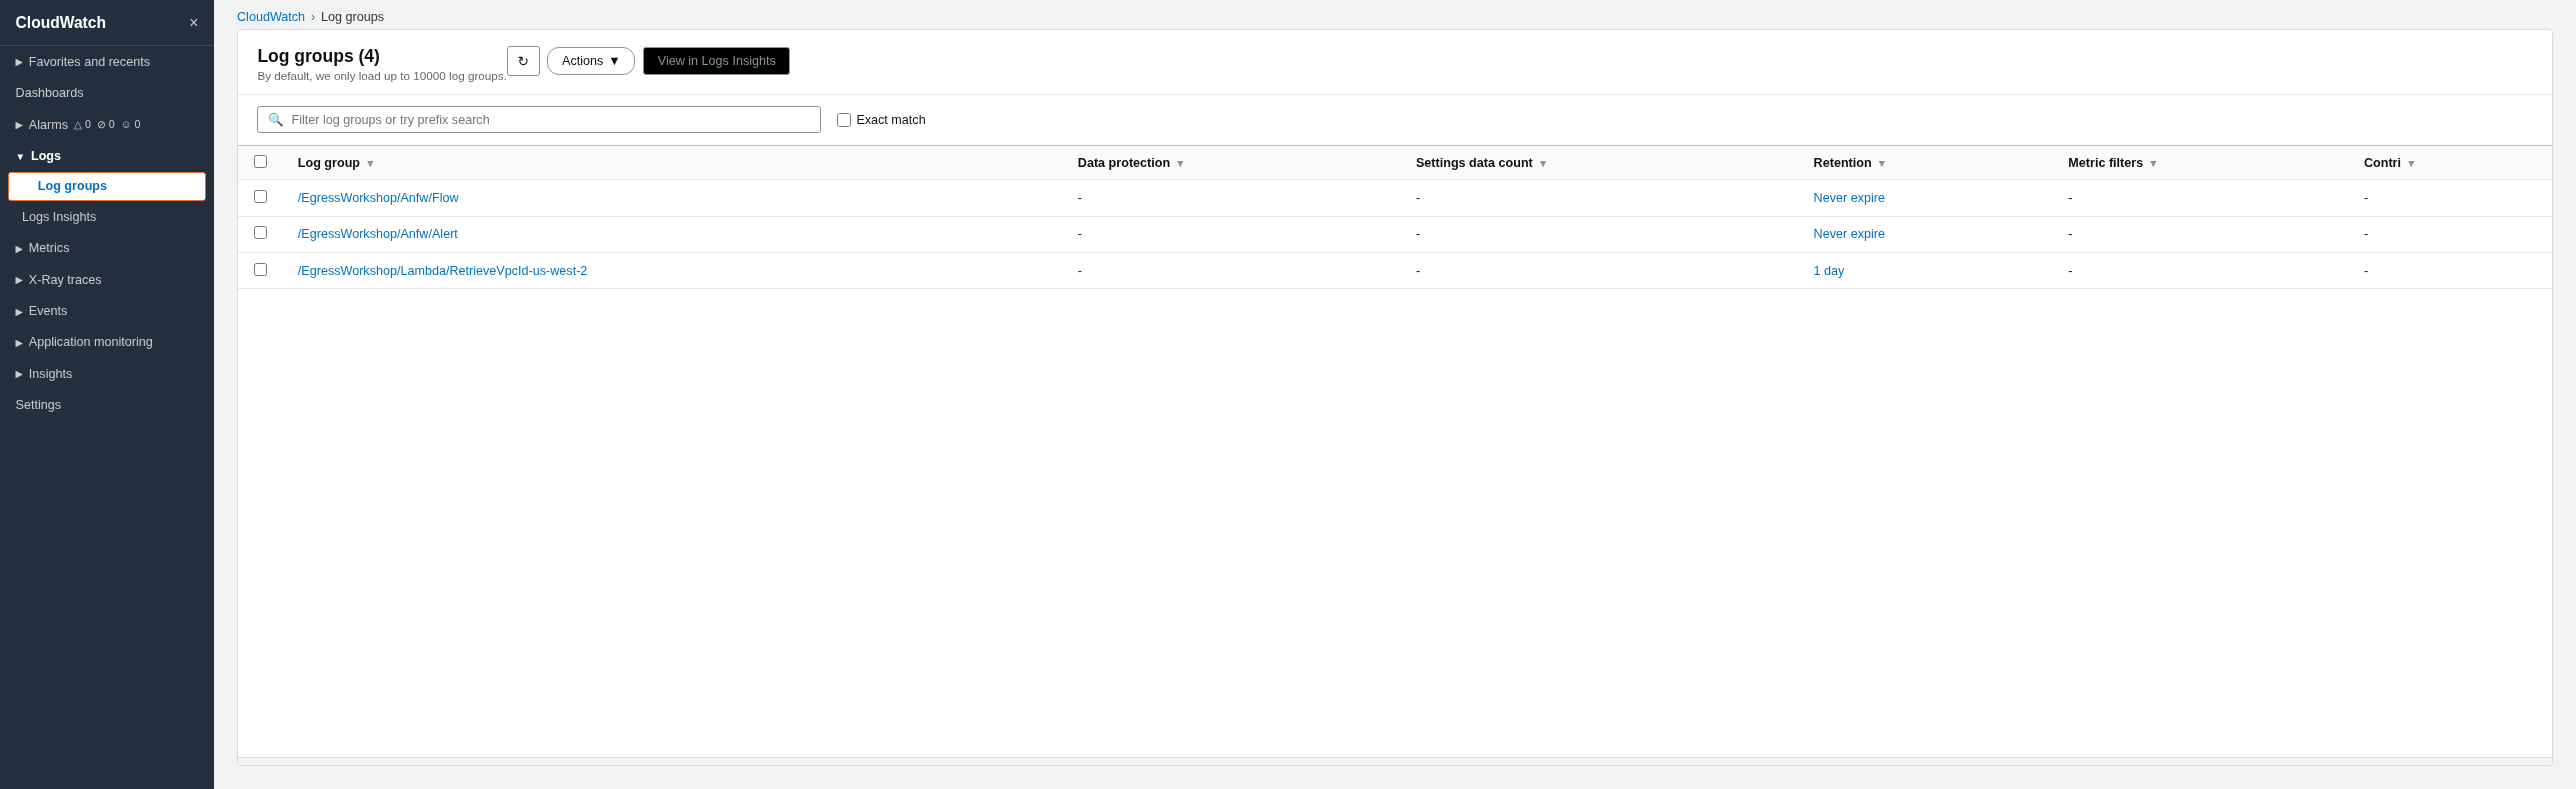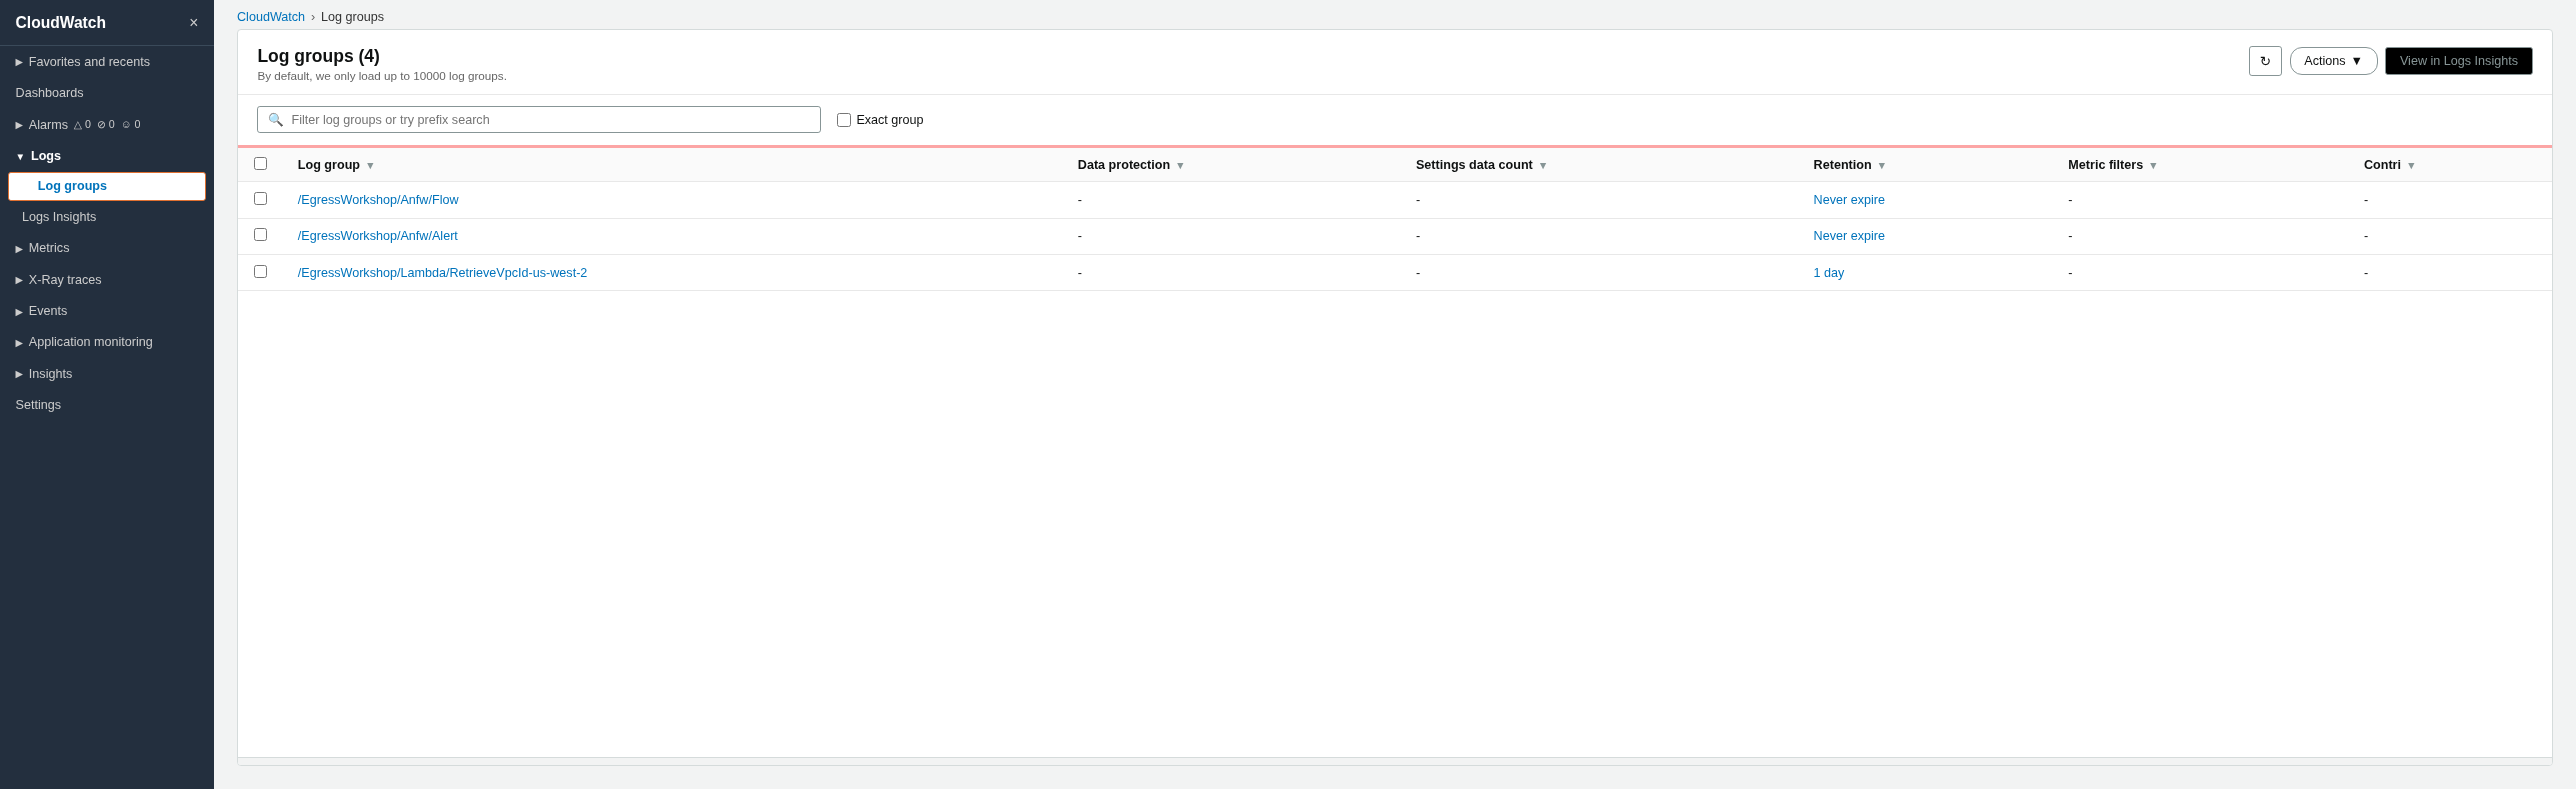--- a/index.html
+++ b/index.html
@@ -95,21 +95,21 @@
       border: 1px solid #d5dbdb;
       overflow: hidden;
       display: flex;
       flex-direction: column;
     }
 
     
     #content-header {
       display: flex;
       align-items: flex-start;
-      justify-content: space-between;
+      justify-content: flex-start;
       padding: 15.6px 19.4px 11.7px;
       border-bottom: 1px solid #e8e8e8;
     }
     #content-title-section h2 {
       font-size: 17.5px;
       font-weight: 700;
       color: #0f1111;
     }
     #content-title-section .subtitle {
       font-size: 11.7px;
@@ -196,21 +196,21 @@
       flex: 1;
       overflow-x: auto;
     }
     table {
       width: 100%;
       border-collapse: collapse;
       font-size: 12.6px;
     }
     thead {
       background: #fafafa;
-      border-top: 3px solid #fca5a5;
+      border-top: 1px solid #fca5a5;
       border-bottom: 1.9px solid #e8e8e8;
     }
     thead th {
       padding: 8.7px 15.6px;
       text-align: left;
       font-weight: 700;
       color: #0f1111;
       white-space: nowrap;
     }
     thead th .th-inner {
@@ -321,21 +321,21 @@
       </div>
     </div>
 
     <div id="search-bar">
       <div class="search-input-wrapper">
         <span class="search-icon">🔍</span>
         <input type="text" placeholder="Filter log groups or try prefix search" style="">
       </div>
       <label class="exact-match-label">
         <input type="checkbox" style="">
-        <span>Exact group</span>
+        <span>Exact match</span>
       </label>
     </div>
 
     <div id="log-table">
       <table>
         <thead>
           <tr>
             <th class="cb-col">
               <input type="checkbox" style="">
             </th>

